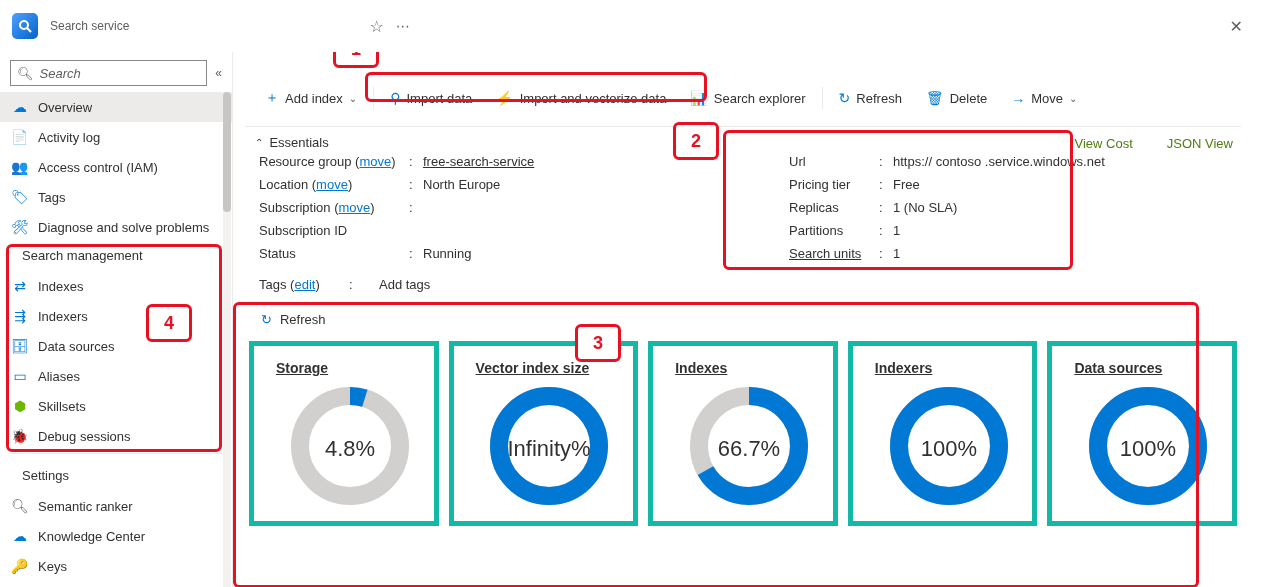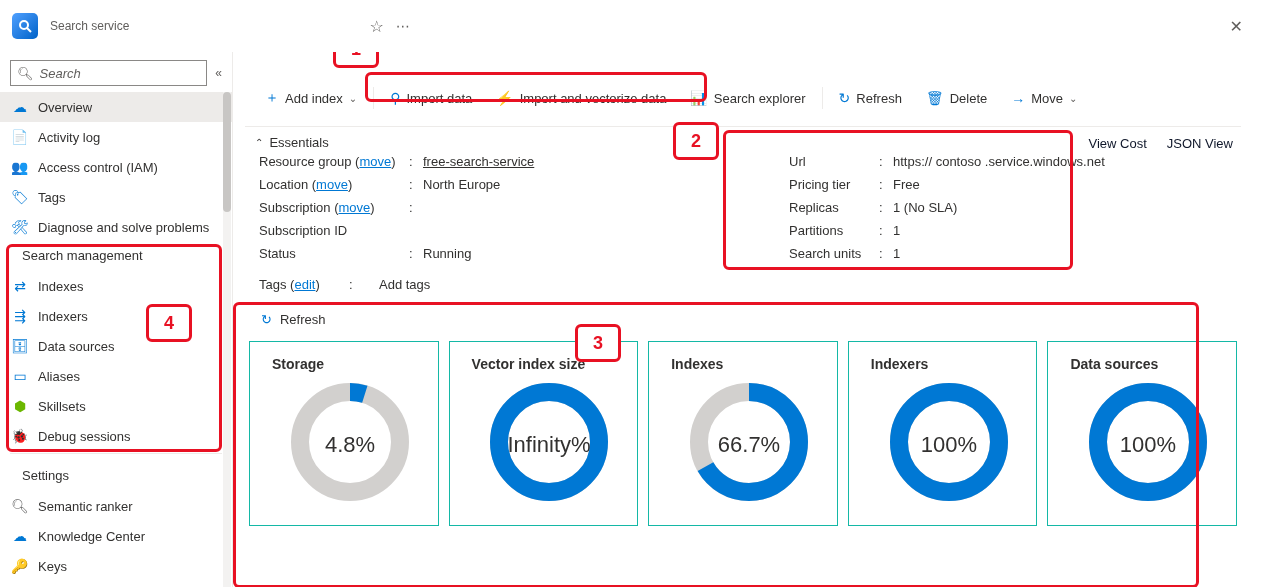--- a/index.html
+++ b/index.html
@@ -142,21 +142,21 @@
   .ess-col.left{ width:430px; padding-left:4px;}
   .ess-col.right{ flex:1; padding-left:60px;}
   .kv { display:flex; align-items:center; font-size:13px; }
   .kv .k{ width:150px; color:#323130;}
   .kv .colon{ width:14px; color:#323130;}
   .kv .v{ color:#323130;}
   .right-links{
     position:absolute; right:28px; top:84px;
     display:flex; gap:20px; font-size:13px;
   }
-  .right-links span{ color:#0f172a; cursor:pointer;}
+  .right-links span{ color:#4d7c0f; cursor:pointer;margin-left:14px;}
 
   
   .tabs{
     display:flex; gap:28px;
     padding: 2px 0 0 4px;
     border-bottom: none;
     font-size:13px;
   }
   .tab{ padding: 6px 2px; cursor:pointer; color:#323130;}
   .tab.active{ color:#323130; border-bottom:2px solid #0078d4;}
@@ -166,25 +166,25 @@
   }
   .refresh2 .ti{color:#0078d4;}
 
   
   .cards{
     display:flex; gap:10px;
     padding: 10px 4px 0 4px;
   }
   .card{
     flex:1;
-    border:1px solid #14b8a6;
+    border:5px solid #14b8a6;
     padding: 14px 10px 10px 22px;
     height: 185px;
     box-sizing:border-box;
-    display:flex; flex-direction:column;
+    display:flex; flex-direction:column;text-decoration:underline;
   }
   .card h4{ margin:0 0 6px 0; font-size:14px; font-weight:600;}
   .donut-wrap{
     flex:1; display:flex; align-items:flex-start; justify-content:center;
     position:relative;
   }
   svg.donut{ width:128px; height:128px;}
   .donut-bg{ stroke:#d2d0ce;}
   .donut-fg{ stroke:#0078d4;}
   .donut text{
@@ -407,21 +407,21 @@
             <span class="k" style="width:90px;">Replicas</span>
             <span class="colon">:</span>
             <a class="link v" style="text-decoration:none;">1 (No SLA)</a>
           </div>
           <div class="kv">
             <span class="k" style="width:90px;">Partitions</span>
             <span class="colon">:</span>
             <a class="link v" style="text-decoration:none;">1</a>
           </div>
           <div class="kv">
-            <span class="k" style="width:90px;">Search units</span>
+            <span class="k" style="width:90px;text-decoration:underline;">Search units</span>
             <span class="colon">:</span>
             <a class="link v" style="text-decoration:none;">1</a>
           </div>
         </div>
       </div>
     </div>
 
     <div class="refresh2">
       <span class="ti">↻</span>
       <span>Refresh</span>

